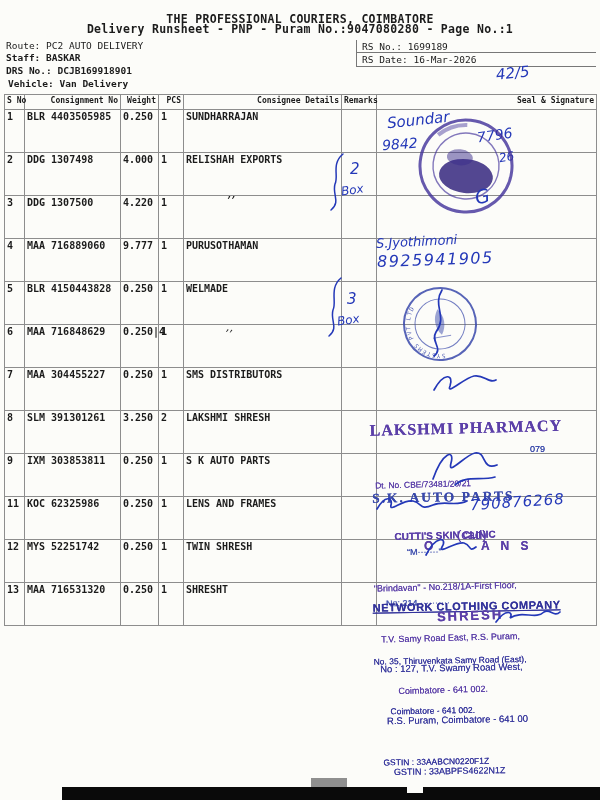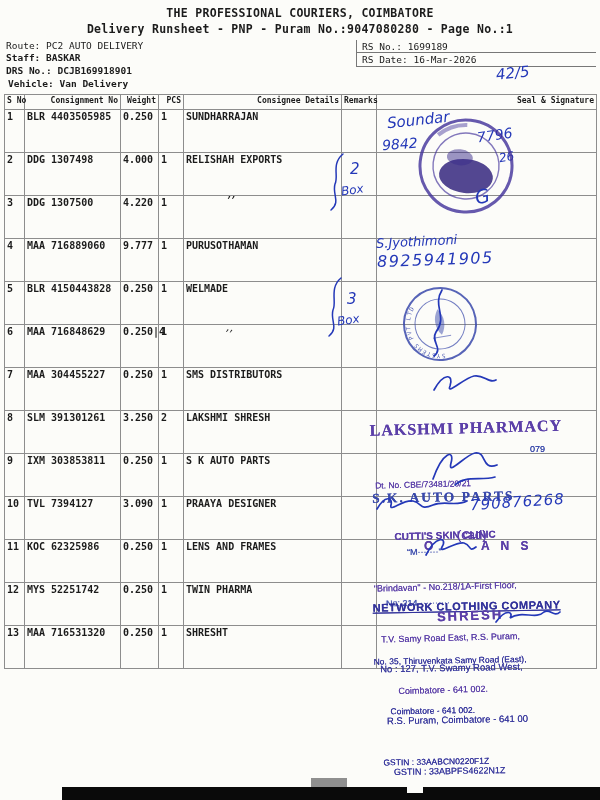--- a/index.html
+++ b/index.html
@@ -29,21 +29,21 @@
   .sig path{fill:none;stroke:#2438b8;stroke-width:1.7;stroke-linecap:round;}
   .bracket path{fill:none;stroke:#2438b8;stroke-width:1.5;stroke-linecap:round;}
   .blurred{filter:blur(.5px);}
   .pre{white-space:pre;margin-left:48px;}
 </style>
 </head>
 <body>
 
 <div class="page">
 
-  <div class="abs center-title" style="top:6px;">THE PROFESSIONAL COURIERS, COIMBATORE</div>
+  <div class="abs center-title" style="top:12px;">THE PROFESSIONAL COURIERS, COIMBATORE</div>
   <div class="abs center-title" style="top:22px;">Delivery Runsheet - PNP - Puram No.:9047080280 - Page No.:1</div>
 
   <div class="abs info" style="left:6px;top:40px;"><span>Route:</span> <span>PC2 AUTO DELIVERY</span></div>
   <div class="abs info b" style="left:6px;top:52px;"><span>Staff:</span> <span>BASKAR</span></div>
   <div class="abs info b" style="left:6px;top:65px;"><span>DRS No.:</span> <span>DCJB169918901</span></div>
   <div class="abs info" style="left:8px;top:78px;font-weight:bold;"><span>Vehicle:</span> <span>Van Delivery</span></div>
 
   <div class="abs info" style="left:362px;top:41px;"><span>RS No.:</span> <span>1699189</span></div>
   <div class="abs info" style="left:362px;top:54px;"><span>RS Date:</span> <span>16-Mar-2026</span></div>
   <div class="vline" style="left:356px;top:40px;height:26px;"></div>
@@ -149,43 +149,34 @@
         <tr>
       <td>9</td>
       <td>IXM 303853811</td>
       <td>0.250</td>
       <td>1</td>
       <td>S K AUTO PARTS</td>
       <td></td>
       <td></td>
     </tr>
         <tr>
-      <td>10</td>
-      <td>TVL 7394127</td>
-      <td>3.090</td>
-      <td>1</td>
-      <td>PRAAYA DESIGNER</td>
-      <td></td>
-      <td></td>
-    </tr>
-        <tr>
       <td>11</td>
       <td>KOC 62325986</td>
       <td>0.250</td>
       <td>1</td>
       <td>LENS AND FRAMES</td>
       <td></td>
       <td></td>
     </tr>
         <tr>
       <td>12</td>
       <td>MYS 52251742</td>
       <td>0.250</td>
       <td>1</td>
-      <td>TWIN PHARMA</td>
+      <td>TWIN SHRESH</td>
       <td></td>
       <td></td>
     </tr>
         <tr>
       <td>13</td>
       <td>MAA 716531320</td>
       <td>0.250</td>
       <td>1</td>
       <td>SHRESHT</td>
       <td></td>

